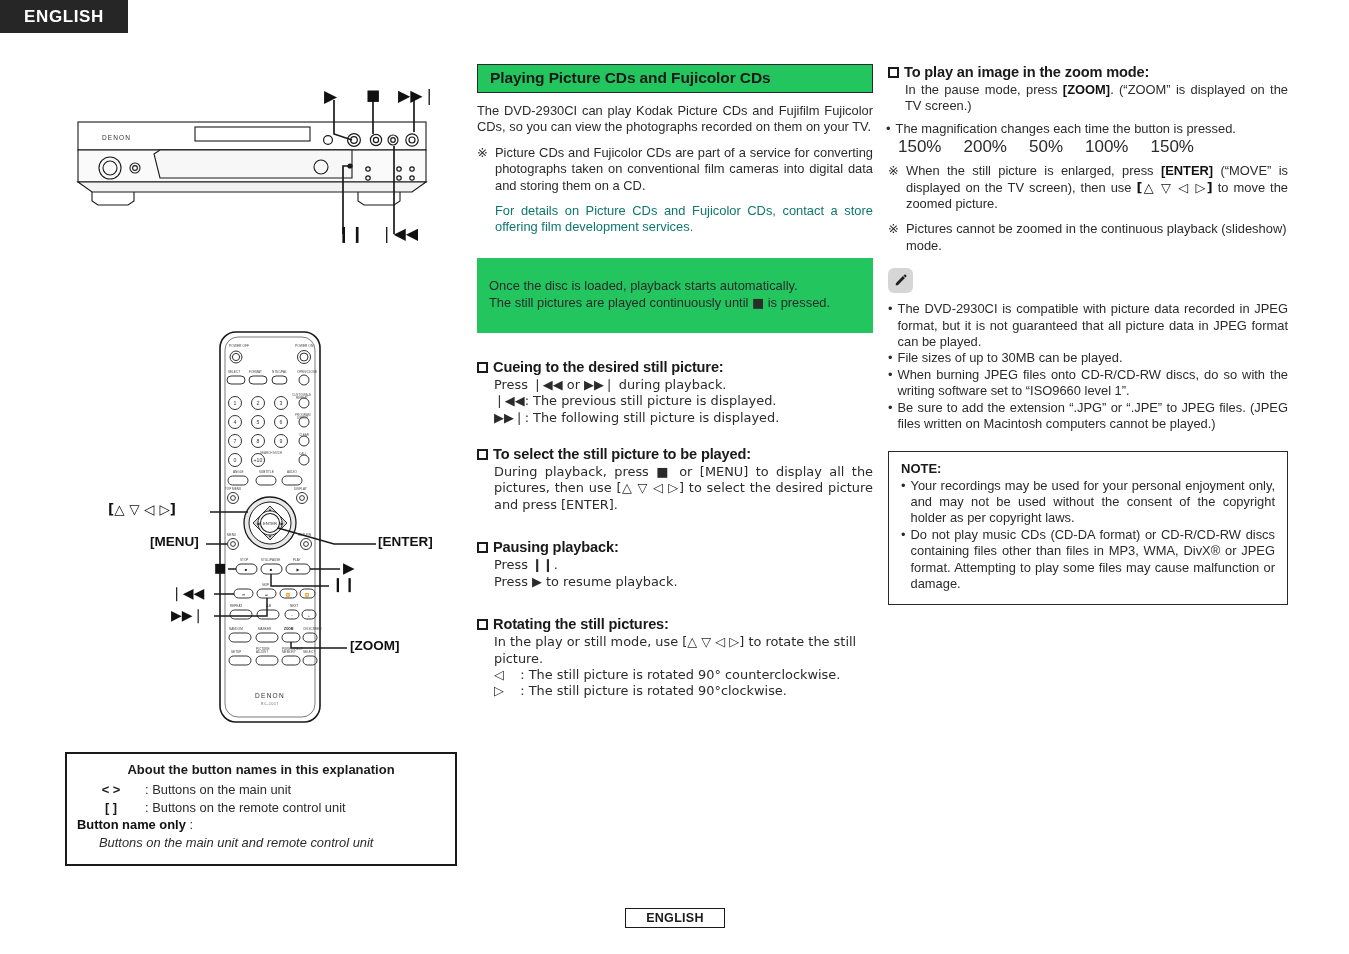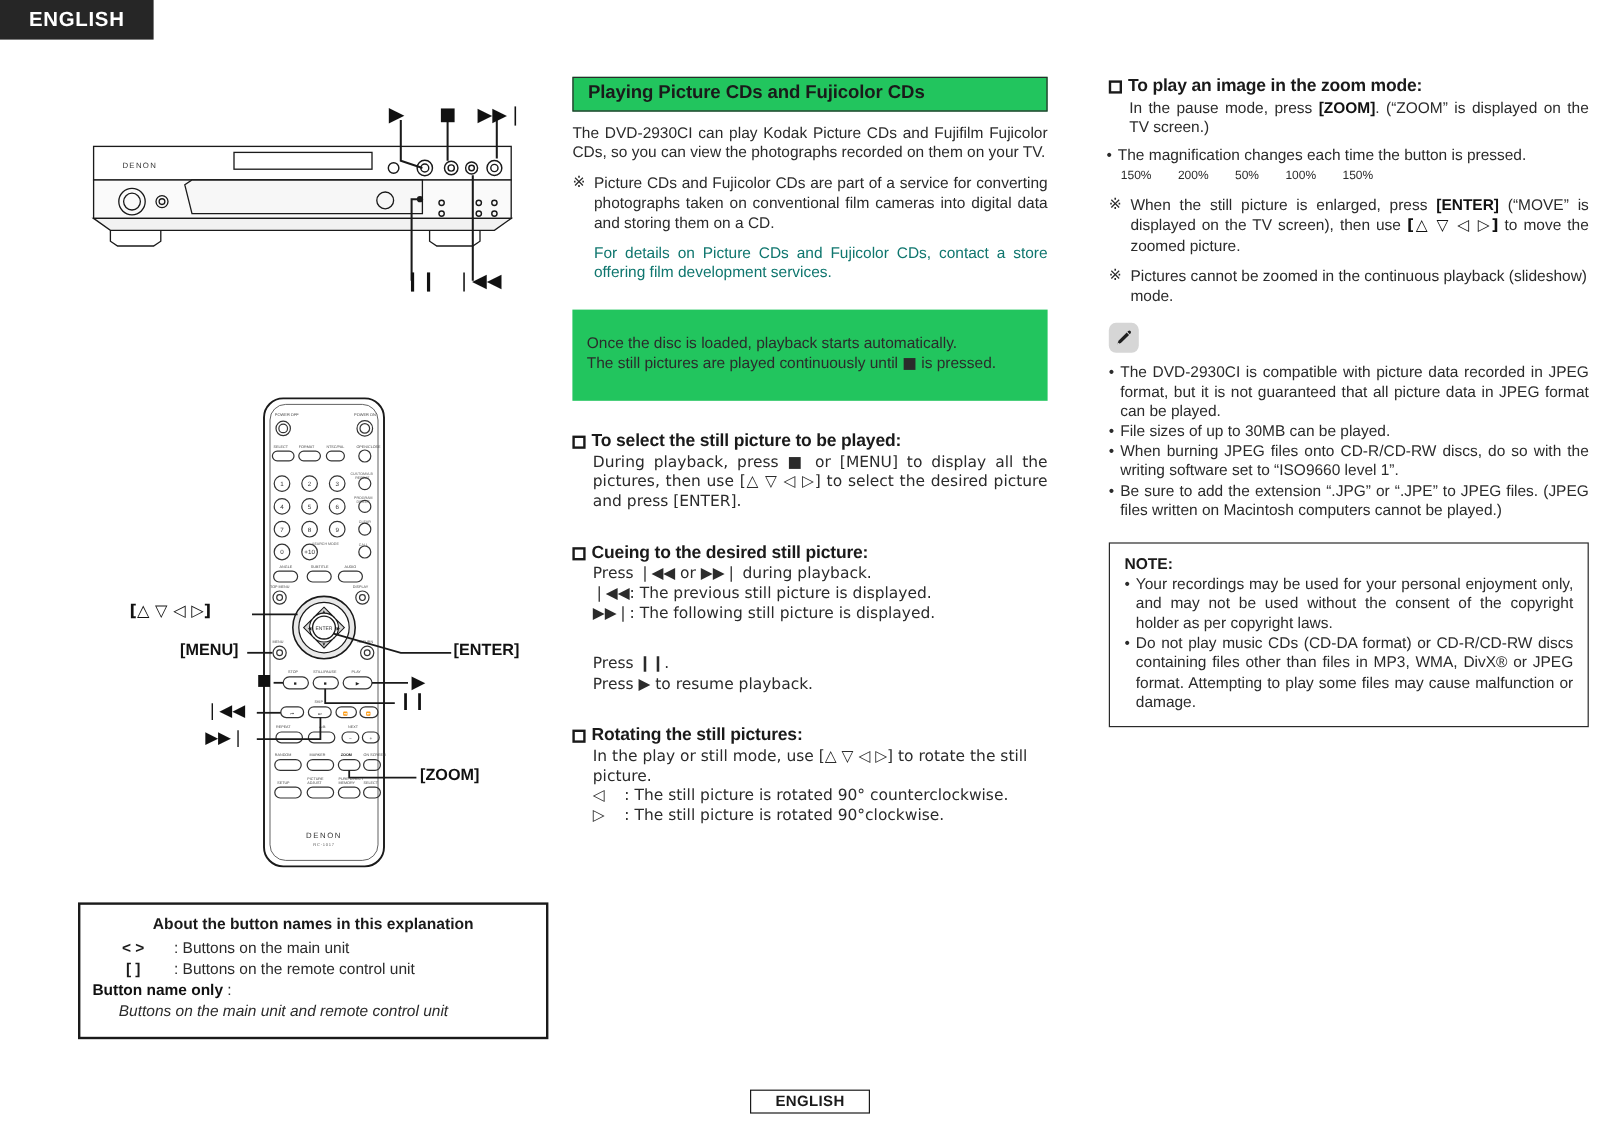--- a/index.html
+++ b/index.html
@@ -20,21 +20,21 @@
   .lang-tab {
     position: absolute; left: 0; top: 0;
     width: 128px; height: 33px;
     background: #262626;
     color: #ffffff;
     font-size: 17px; font-weight: bold;
     letter-spacing: 0.6px;
     display: flex; align-items: center; justify-content: center;
   }
   .col-mid    { position: absolute; left: 477px; top: 64px;  width: 396px; }
-  .col-right  { position: absolute; left: 924px; top: 64px;  width: 400px; }
+  .col-right  { position: absolute; left: 888px; top: 64px;  width: 400px; }
 
   
   .section-bar {
     background: #22c55e;
     border: 1.3px solid #2a2a2a;
     padding: 4px 10px 5px 12px;
     font-size: 15.5px; font-weight: bold;
     letter-spacing: -0.1px;
     margin-bottom: 10px;
   }
@@ -468,43 +468,47 @@
 
   <div class="indent-para">For details on Picture CDs and Fujicolor CDs, contact a store offering film development services.</div>
 
   <div class="gray-box">
     <div>Once the disc is loaded, playback starts automatically.</div>
     <div>
       <span>The still pictures are played continuously until </span><span class="glyph">■</span><span> is pressed.</span>
     </div>
   </div>
 
+  <div class="blk" style="margin-top:26px;">
+    <div class="blk-head">
+      <span class="sq"></span>
+      <span>Cueing to the desired still picture:</span>
+    </div>
+    <div class="blk-body">
+      <div class="glyph">Press ❘◀◀ or ▶▶❘ during playback.</div>
+      <div class="glyph">❘◀◀: The previous still picture is displayed.</div>
+      <div class="glyph">▶▶❘: The following still picture is displayed.</div>
+    </div>
+  </div>
+
   <div class="blk">
     <div class="blk-head">
       <span class="sq"></span>
       <span>To select the still picture to be played:</span>
     </div>
     <div class="blk-body">
       <div class="just glyph">During playback, press ■ or [MENU] to display all the pictures, then use [△ ▽ ◁ ▷] to select the desired picture and press [ENTER].</div>
     </div>
   </div>
 
   <div class="blk" style="margin-top:26px;">
     <div class="blk-head">
       <span class="sq"></span>
-      <span>Cueing to the desired still picture:</span>
-    </div>
-    <div class="blk-body">
-      <div class="glyph">Press ❘◀◀ or ▶▶❘ during playback.</div>
-      <div class="glyph">❘◀◀: The previous still picture is displayed.</div>
-      <div class="glyph">▶▶❘: The following still picture is displayed.</div>
-    </div>
-  </div>
-
-  <div class="blk" style="margin-top:26px;">
+      <span>Pausing playback:</span>
+    </div>
     <div class="blk-body">
       <div class="glyph">Press ❙❙.</div>
       <div class="glyph">Press ▶ to resume playback.</div>
     </div>
   </div>
 
   <div class="blk" style="margin-top:26px;">
     <div class="blk-head">
       <span class="sq"></span>
       <span>Rotating the still pictures:</span>
@@ -531,21 +535,21 @@
       </div>
     </div>
   </div>
 
   <ul class="blist" style="margin-left:-2px;">
     <li>
       <span class="dot">•</span>
       <span class="t nojust">The magnification changes each time the button is pressed.</span>
     </li>
   </ul>
-  <div style="display:flex; gap:22px; padding-left:10px; font-size:10px; line-height:17px; color:#2b2b2b; margin-top:1px;">
+  <div style="display:flex; gap:22px; padding-left:10px; font-size:17px; line-height:17px; color:#2b2b2b; margin-top:1px;">
     <span>150%</span>
     <span>200%</span>
     <span>50%</span>
     <span>100%</span>
     <span>150%</span>
   </div>
 
   <div class="hang" style="margin-top:8px;">
     <span class="mark glyph">※</span>
     <span class="txt"><span>When the still picture is enlarged, press </span><b>[ENTER]</b><span> (“MOVE” is displayed on the TV screen), then use </span><b class="glyph">[△ ▽ ◁ ▷]</b><span> to move the zoomed picture.</span></span>

